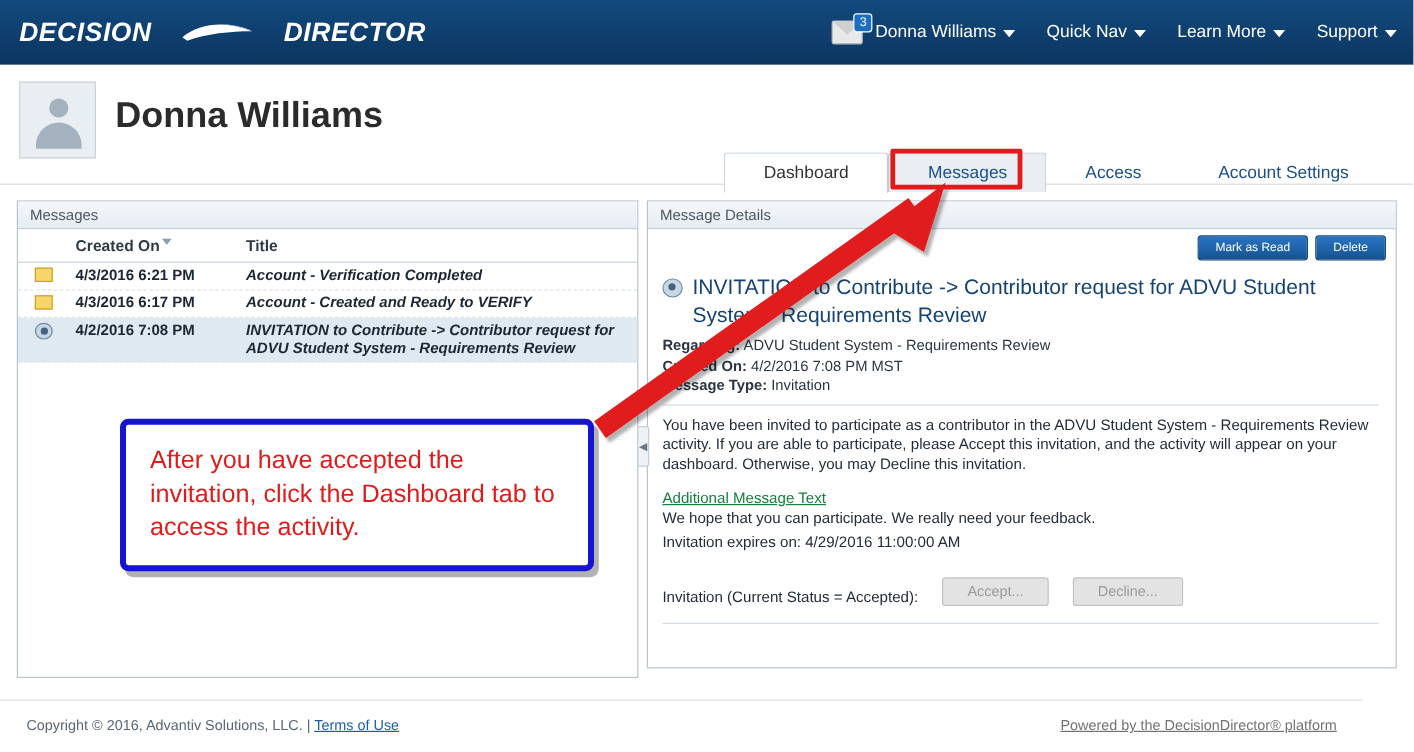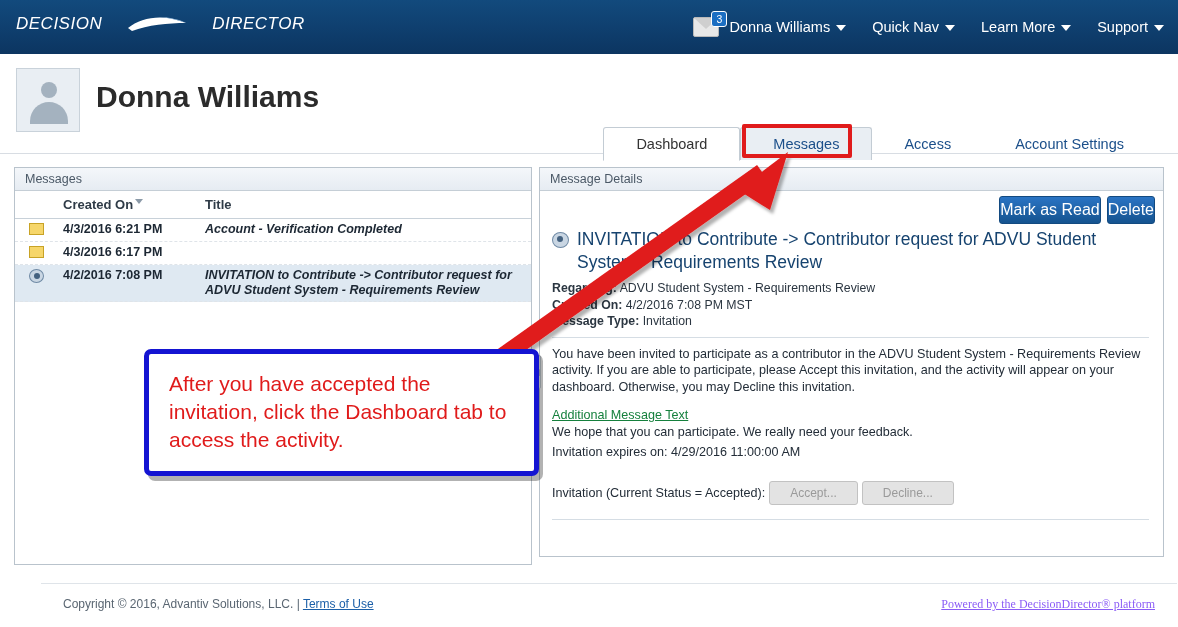--- a/index.html
+++ b/index.html
@@ -26,22 +26,23 @@
     background: linear-gradient(#124a7d, #0c3561);
     color: #ffffff;
   }
   .brand {
     position: absolute;
     left: 16px; top: 14px;
     display: flex;
     align-items: center;
     gap: 24px;
     font-style: italic;
-    font-size: 17px;
+    font-size: 22px;
     letter-spacing: 0.5px;
+    font-weight: bold;
   }
   .brand-swoosh {
     width: 62px; height: 20px;
     position: relative;
     display: inline-block;
   }
   .nav-right {
     position: absolute;
     right: 14px; top: 0;
     height: 54px;
@@ -271,22 +272,22 @@
     right: 8px; top: 28px;
     display: flex;
     gap: 6px;
   }
   .btn {
     background: #1c5fa8;
     background: linear-gradient(#2a74c4, #15538f);
     color: #ffffff;
     border: 1px solid #134a80;
     border-radius: 3px;
-    font-size: 16px;
-    padding: 4px 0;
+    font-size: 10px;
+    padding: 4px 14px;
     cursor: pointer;
   }
   .detail-body {
     position: absolute;
     left: 0; top: 56px;
     right: 0; bottom: 0;
     padding: 4px 14px 0 12px;
     overflow: hidden;
   }
   .detail-title {
@@ -320,22 +321,22 @@
     text-decoration: underline;
     margin-top: 13px;
   }
   .expires {
     font-size: 12.6px;
     color: #232d38;
     margin-top: 4px;
   }
   .invite-row {
     display: flex;
-    align-items: center;
-    gap: 4px;
+    align-items: flex-end;
+    gap: 20px;
     margin-top: 22px;
     font-size: 12.6px;
     color: #232d38;
   }
   .btn-disabled {
     background: #e3e3e3;
     border: 1px solid #c2c2c2;
     color: #9a9a9a;
     border-radius: 3px;
     font-size: 12px;
@@ -344,37 +345,35 @@
   }
 
   
   .footer {
     position: absolute;
     left: 0; bottom: 0;
     width: 1136px; height: 44px;
     border-top: 1px solid #dfe4e9;
     font-size: 12px;
     color: #5a6672;
-    margin-left: 41px;
   }
   .footer-left { position: absolute; left: 22px; top: 13px; }
-  .footer-right { position: absolute; right: 22px; top: 13px; color: #8b5cf6; text-decoration: underline; cursor: pointer; font-family: Liberation Serif, serif; }
+  .footer-right { position: absolute; right: 22px; top: 13px; color: #737373; text-decoration: underline; cursor: pointer; }
   .footer-left a { color: #1b5fa8; }
 
   
   .callout {
     position: absolute;
     left: 100px; top: 349px;
     width: 395px; height: 127px;
     background: #ffffff;
     border: 5px solid #1414d2;
     border-radius: 7px;
     box-shadow: 4px 5px 0 rgba(0,0,0,0.30);
     z-index: 20;
-    margin-left: 44px;
   }
   .callout p {
     margin: 0;
     padding: 16px 16px 0 20px;
     color: #e01b1b;
     font-size: 21px;
     line-height: 28px;
   }
   .tab-highlight {
     position: absolute;
@@ -472,20 +471,21 @@
 
     <div>
       <div class="msg-row">
         <div class="row-icon"><span class="mini-env"></span></div>
         <div class="row-date">4/3/2016 6:21 PM</div>
         <div class="row-title">Account - Verification Completed</div>
       </div>
       <div class="msg-row">
         <div class="row-icon"><span class="mini-env"></span></div>
         <div class="row-date">4/3/2016 6:17 PM</div>
+        <div class="row-title">Account - Created and Ready to VERIFY</div>
       </div>
       <div class="msg-row selected">
         <div class="row-icon"><span class="mini-invite"></span></div>
         <div class="row-date">4/2/2016 7:08 PM</div>
         <div class="row-title">INVITATION to Contribute -&gt; Contributor request for ADVU Student System - Requirements Review</div>
       </div>
     </div>
   </div>
 
   <div class="split-handle">

